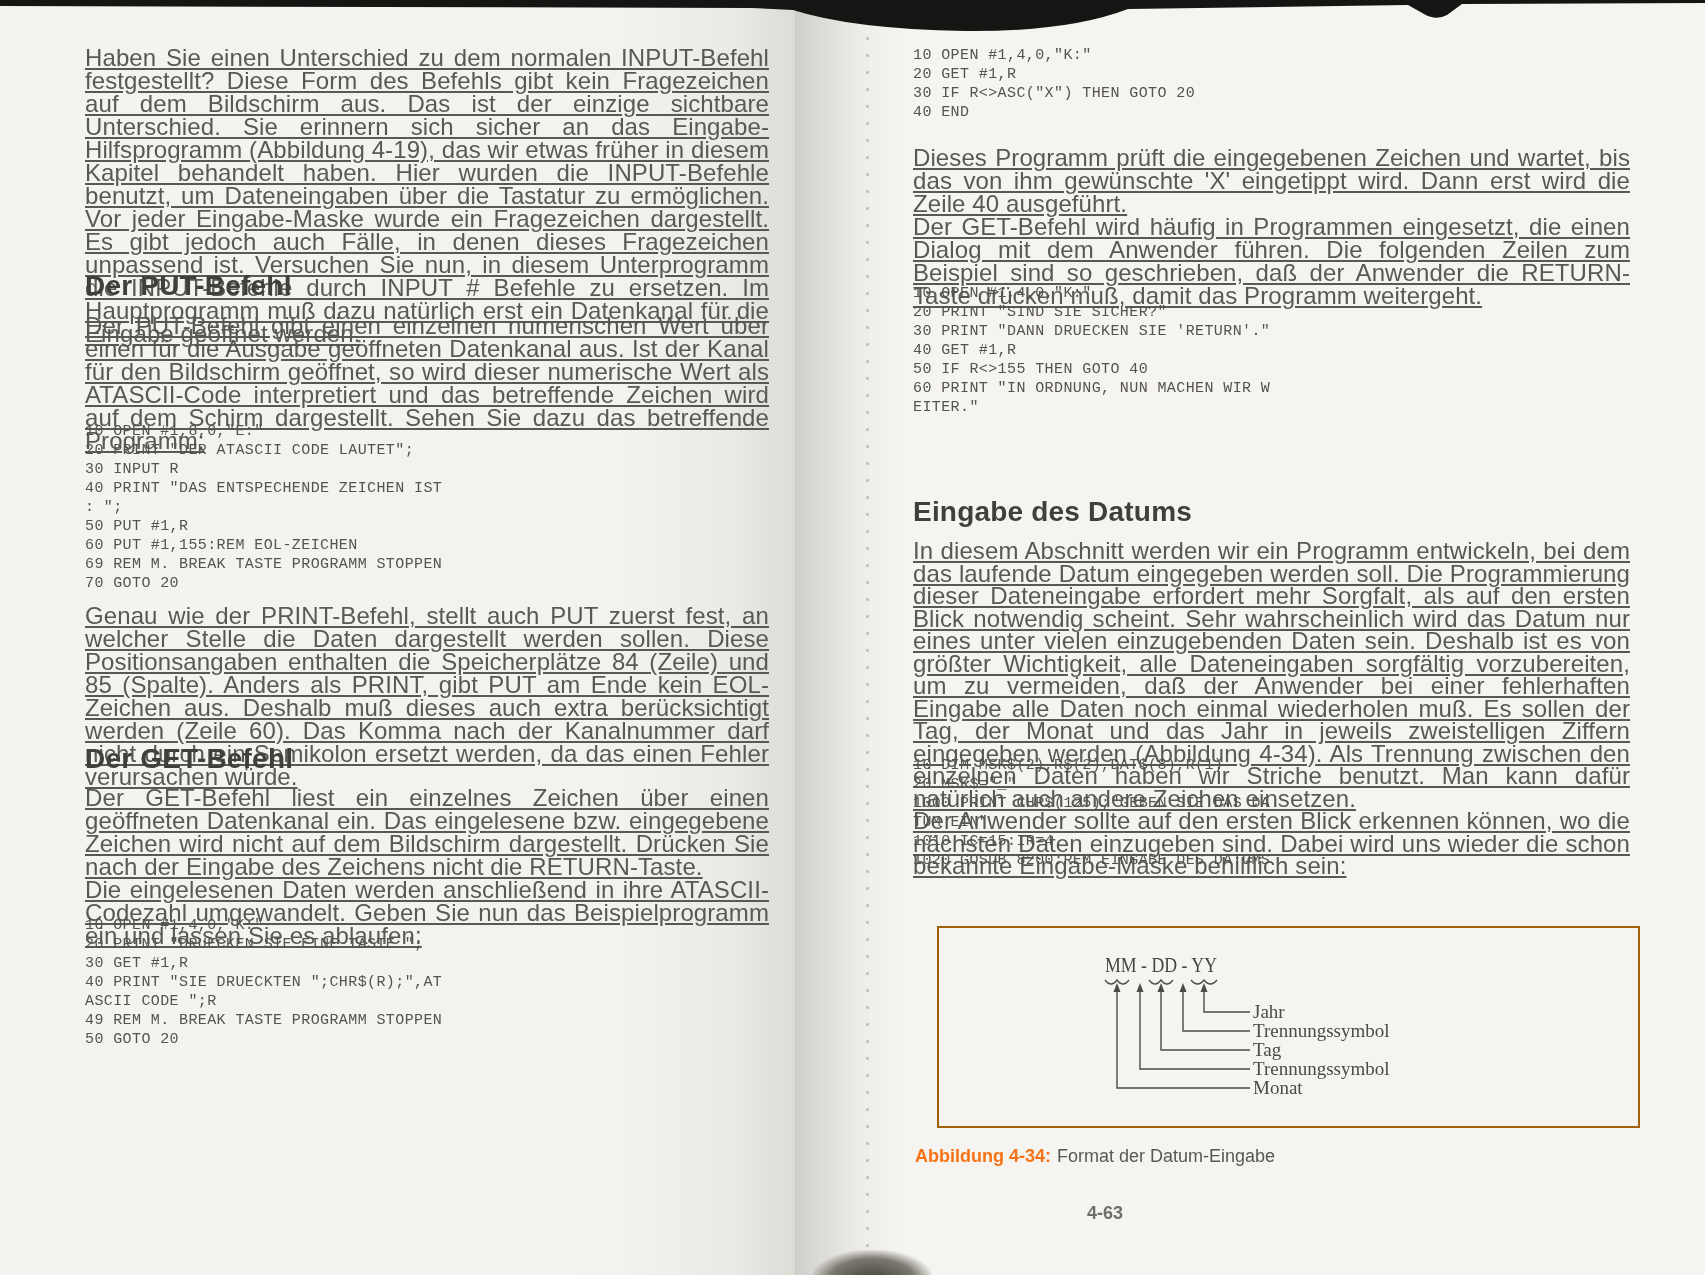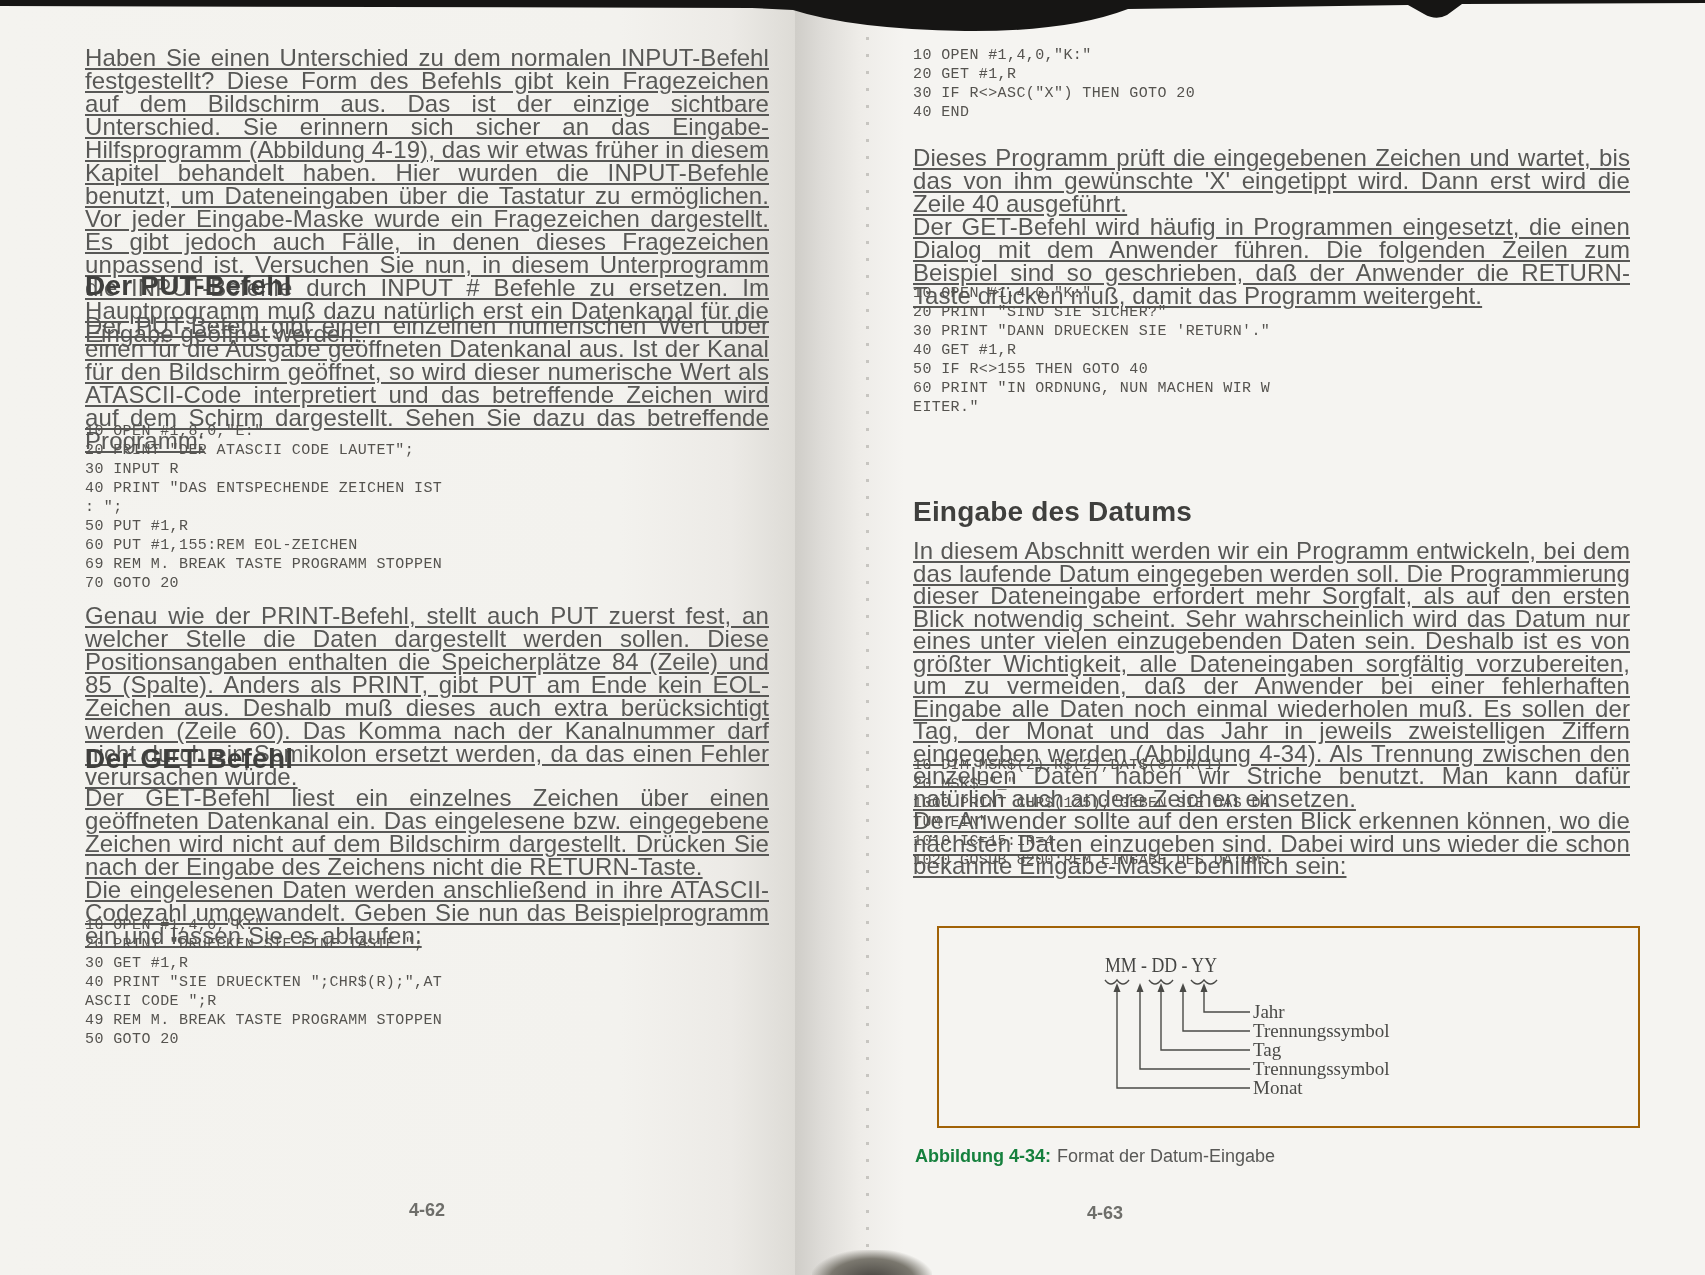--- a/index.html
+++ b/index.html
@@ -38,21 +38,21 @@
   .page-number {
     font-size:18px; font-weight:600; color:#6e6e6a; text-align:center;
   }
   .figure-box {
     position:absolute; left:937px; top:926px; width:699px; height:198px;
     border:2px solid #a16207; background:transparent;
   }
   .figure-caption {
     position:absolute; left:915px; top:1146px; font-size:18px; color:#585856;
   }
-  .figure-caption .cap-label { font-weight:bold; color:#15803d; margin-right:6px;margin-top:48px; }
+  .figure-caption .cap-label { font-weight:bold; color:#f97316; margin-right:6px;margin-top:48px; }
   .top-black { position:absolute; left:0; top:0; width:1705px; height:44px; }
   .bottom-spine-shadow {
     position:absolute; left:812px; top:1250px; width:120px; height:50px;
     background:radial-gradient(ellipse at 50% 60%, #45423e 0%, #7b786f 50%, rgba(240,239,235,0) 74%);
   }
 </style>
 </head>
 <body>
 
 <div id="spread">
@@ -83,21 +83,20 @@
 
     <div class="col code" style="left:85px; top:916px;">10 OPEN #1,4,0,"K:"
 20 PRINT "DRUECKEN SIE EINE TASTE ";
 30 GET #1,R
 40 PRINT "SIE DRUECKTEN ";CHR$(R);",AT
 ASCII CODE ";R
 49 REM M. BREAK TASTE PROGRAMM STOPPEN
 50 GOTO 20</div>
 
 
-    <div class="col page-number" style="left:85px; top:1200px; width:684px;">4-62</div>
   </div>
 
   <div class="page page-right">
     <div class="col code" style="left:118px; top:46px;">10 OPEN #1,4,0,"K:"
 20 GET #1,R
 30 IF R&lt;&gt;ASC("X") THEN GOTO 20
 40 END</div>
 
     <div class="col body-text" style="left:118px; top:146px; width:717px;">Dieses Programm prüft die eingegebenen Zeichen und wartet, bis das von ihm gewünschte 'X' eingetippt wird. Dann erst wird die Zeile 40 ausgeführt.
 Der GET-Befehl wird häufig in Programmen eingesetzt, die einen Dialog mit dem Anwender führen. Die folgenden Zeilen zum Beispiel sind so geschrieben, daß der Anwender die RETURN-Taste drücken muß, damit das Programm weitergeht.</div>

